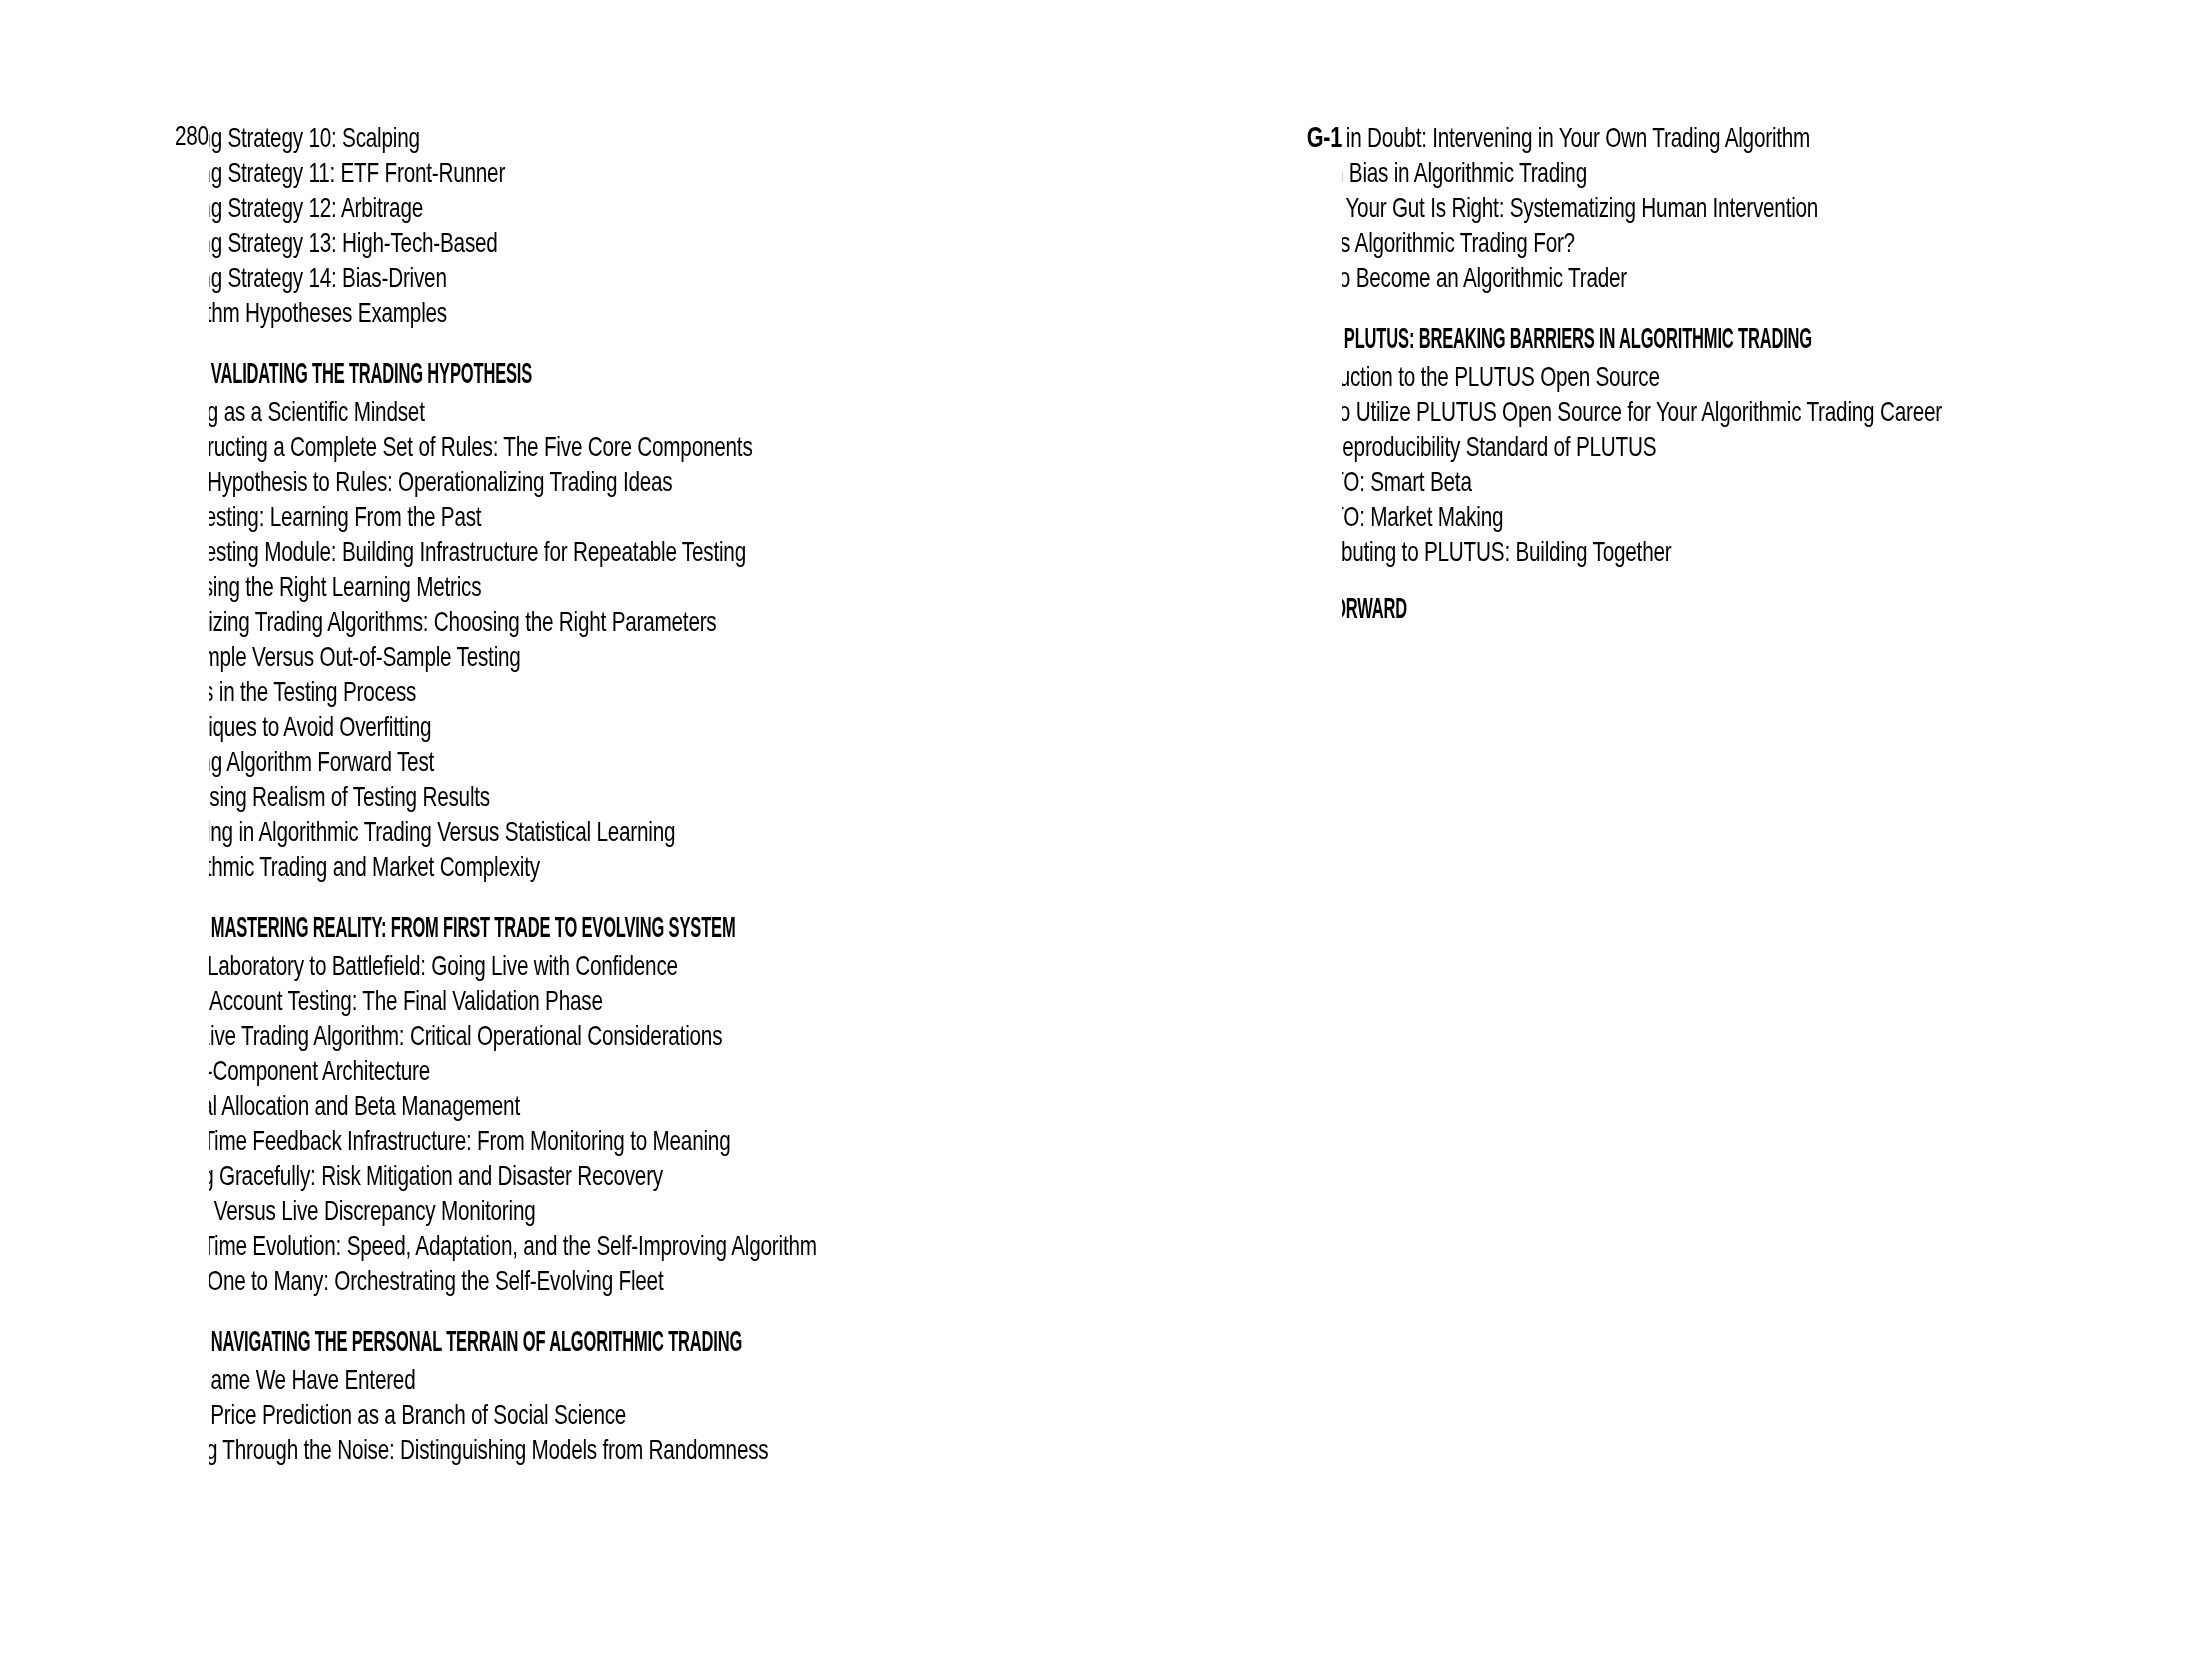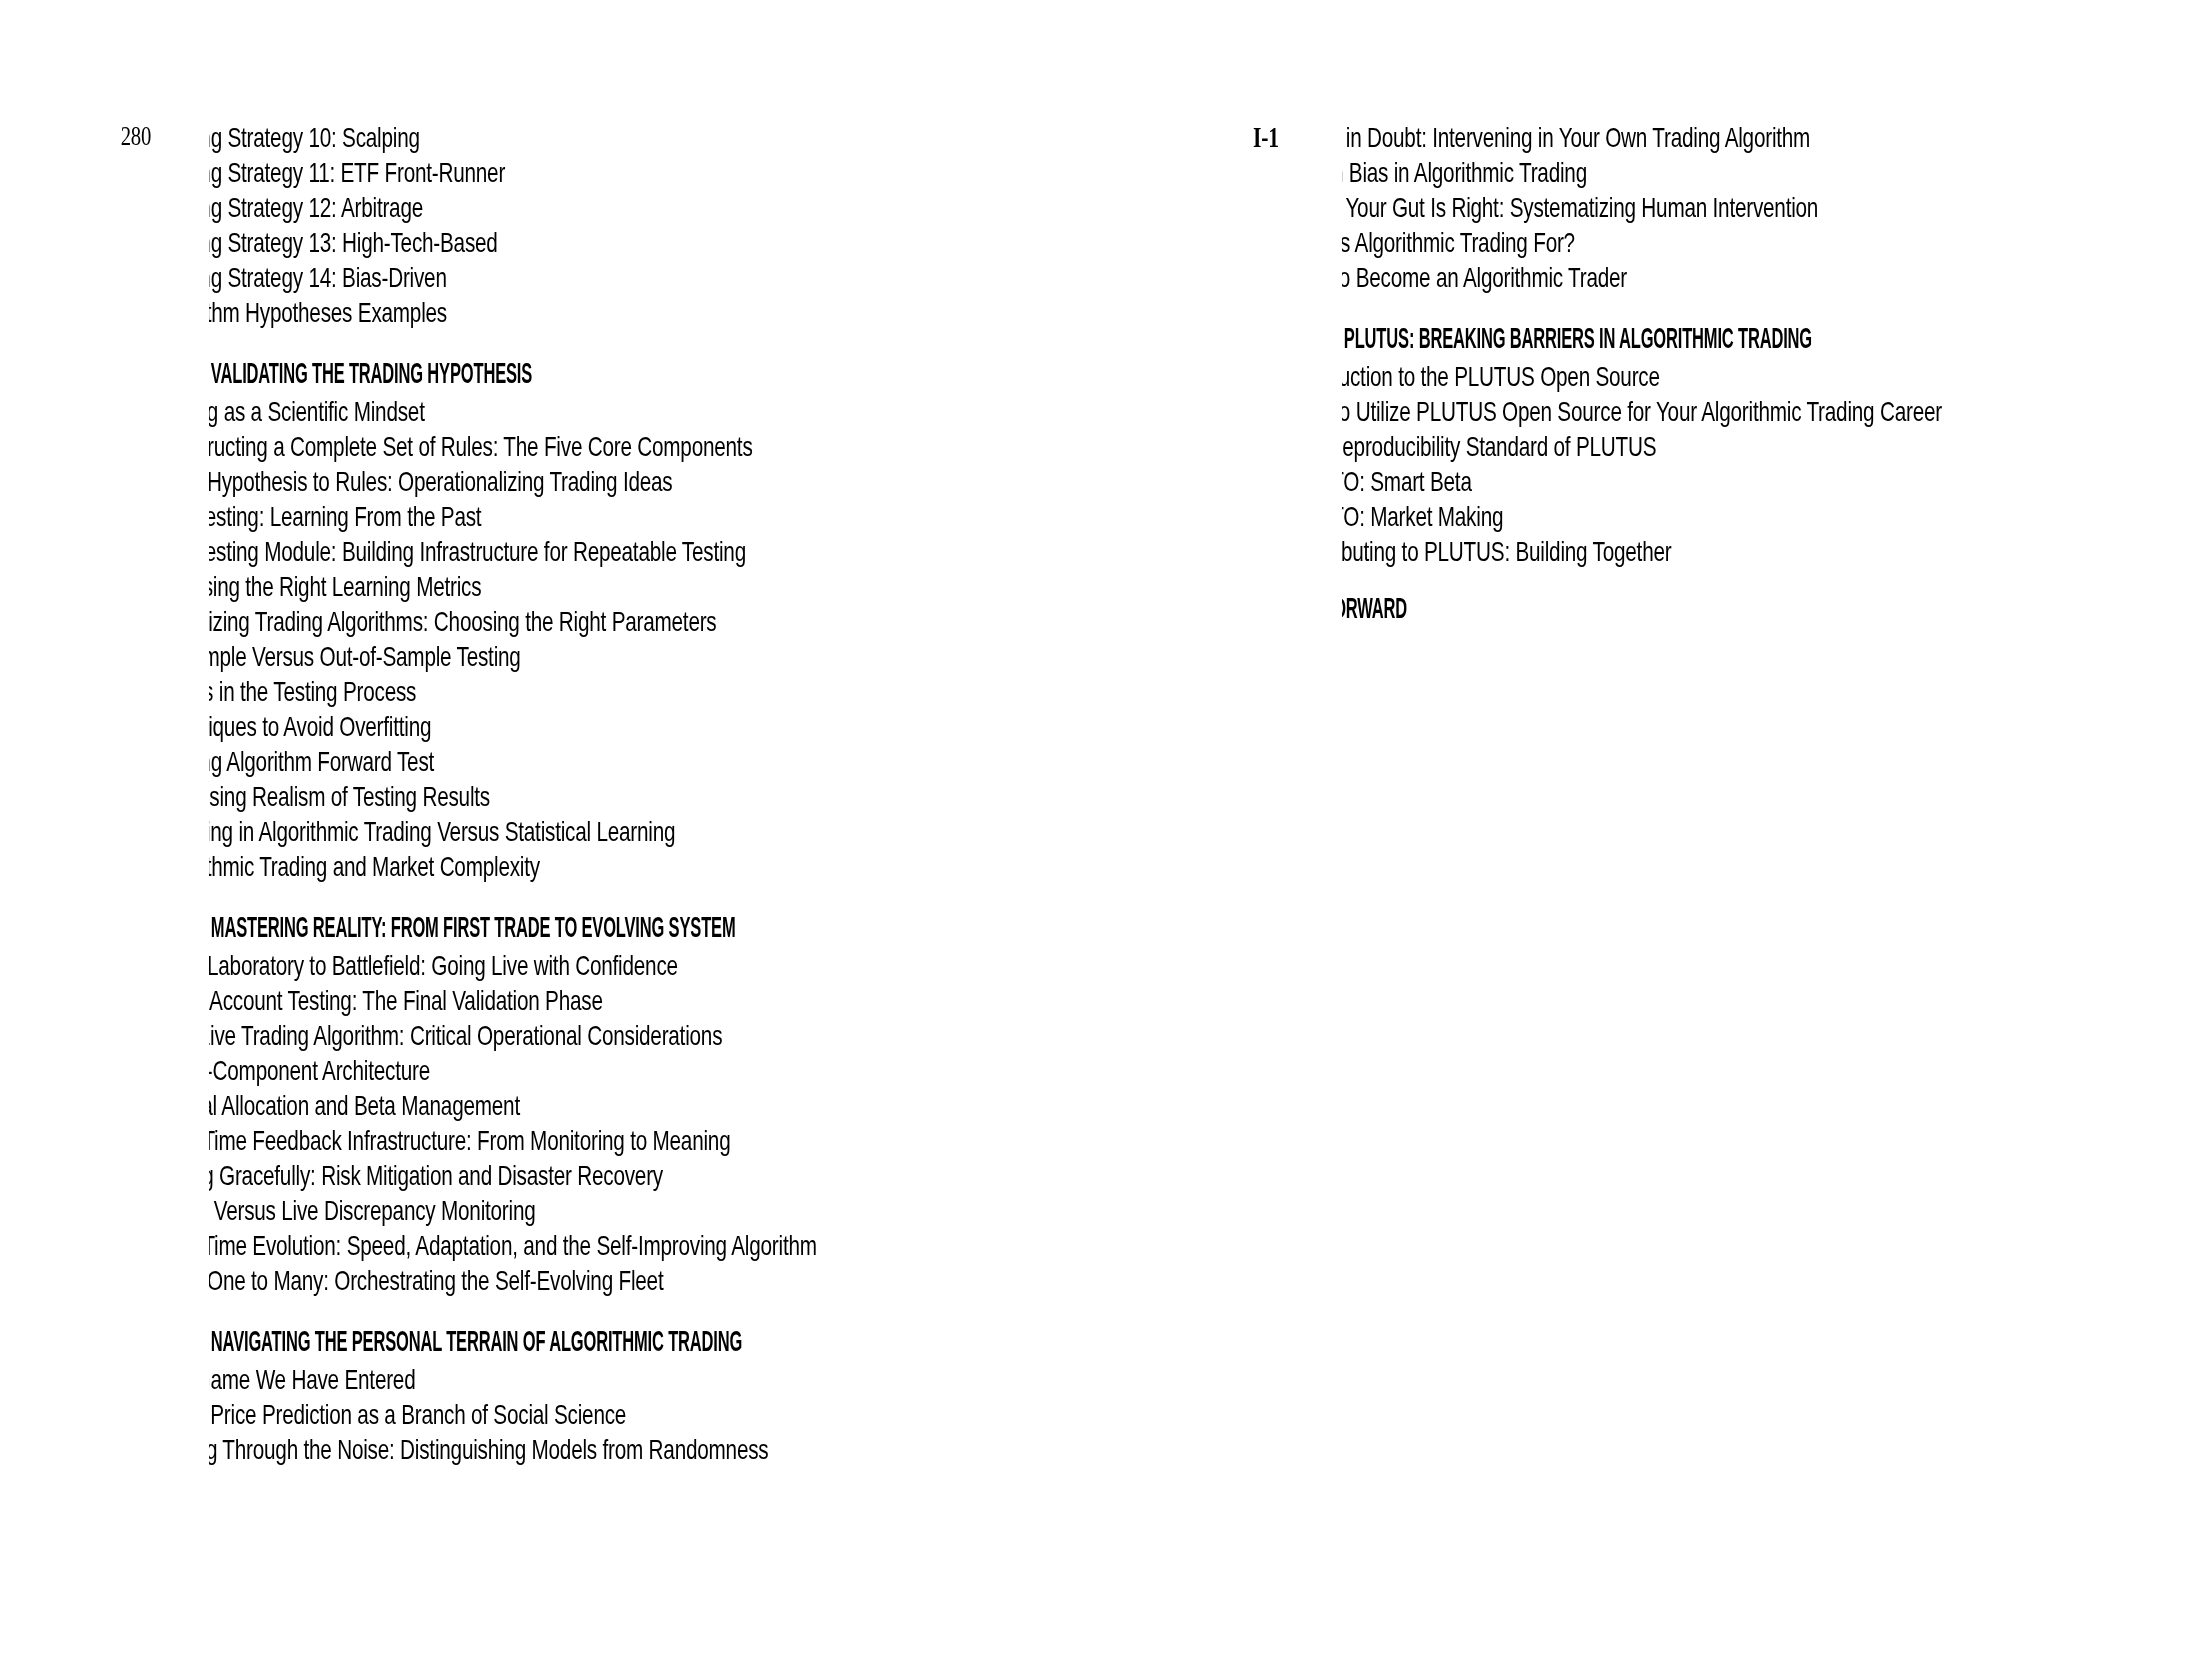--- a/index.html
+++ b/index.html
@@ -44,21 +44,21 @@
     height: 36px;
     margin-top: 30px;
     font-size: 30px;
     font-weight: 700;
   }
   .row.entry + .row.backmatter { margin-top: 21px; }
 
   .cell { display: block; }
   .cell.num   { flex: none; width: 44px; }
   .cell.title { flex: 1; min-width: 0; overflow: visible; }
-  .cell.page  { flex: none; width: 99px; text-align: left; font-family: Liberation Serif, serif; }
+  .cell.page  { flex: none; width: 99px; text-align: right; }
 
   
   .tx {
     display: inline-block;
     transform: scaleX(0.74);
     transform-origin: 0 50%;
     letter-spacing: -0.3px;
   }
   .cell.page .tx { transform-origin: 100% 50%; }
   .row.chapter .cell.title .tx,
@@ -314,19 +314,15 @@
         <span class="cell page"><span class="tx">336</span></span>
       </div>
       <div class="row backmatter">
         <span class="cell title"><span class="tx">APPENDIX</span></span>
         <span class="cell page"><span class="tx">A-1</span></span>
       </div>
       <div class="row backmatter">
         <span class="cell title"><span class="tx">GLOSSARY</span></span>
         <span class="cell page"><span class="tx">G-1</span></span>
       </div>
-      <div class="row backmatter">
-        <span class="cell title"><span class="tx">INDEX</span></span>
-        <span class="cell page"><span class="tx">I-1</span></span>
-      </div>
     </div>
 </div>
 
 
 </body></html>

